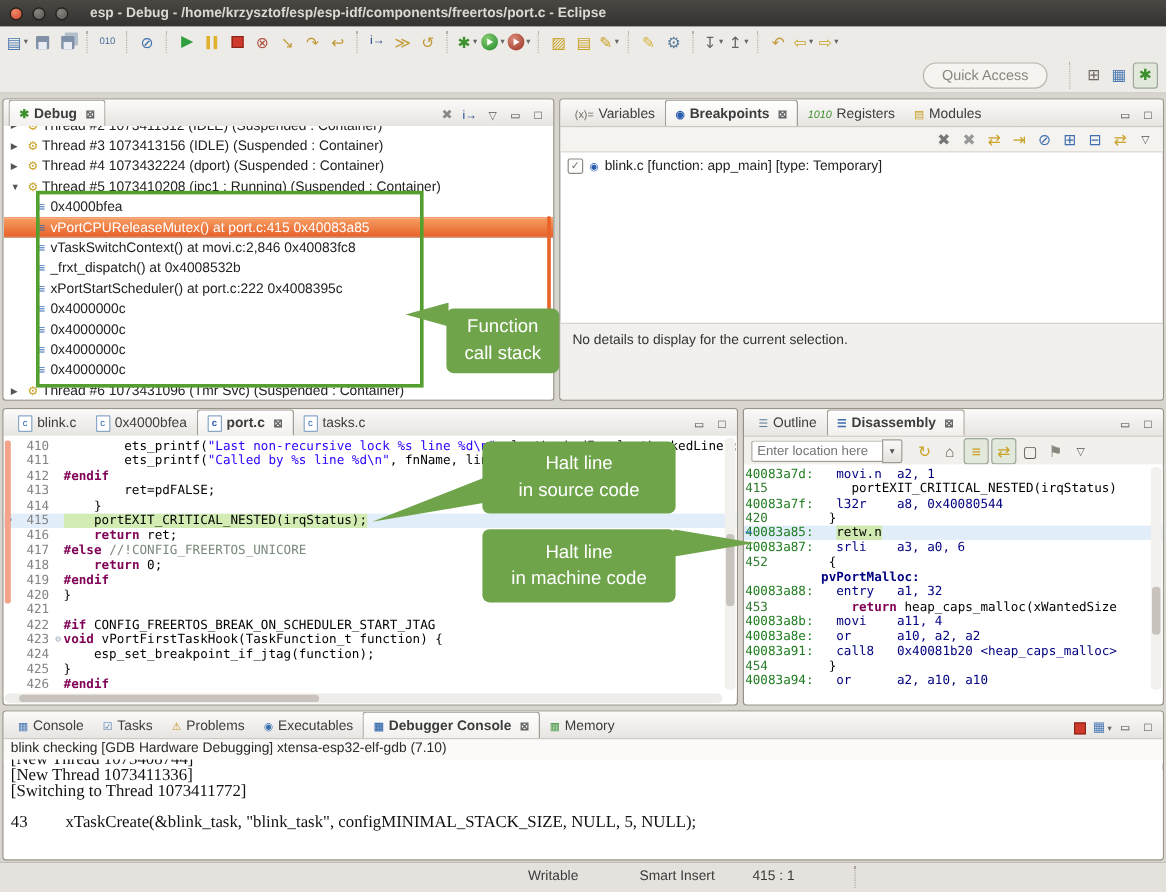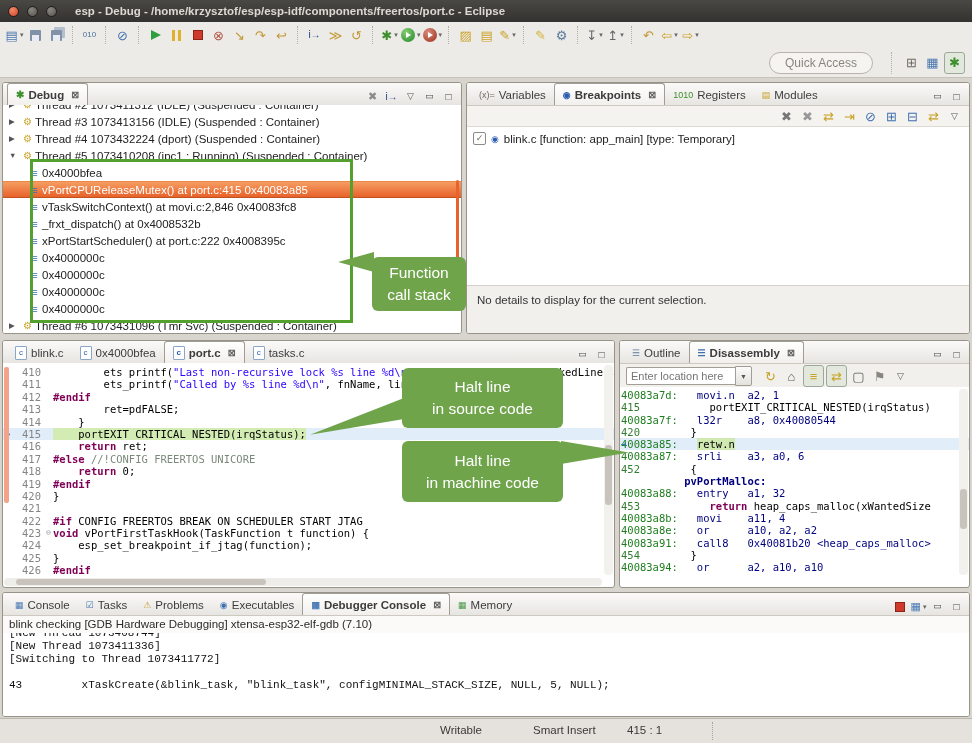--- a/index.html
+++ b/index.html
@@ -55,21 +55,21 @@
   .drow.frame .ticn{color:#3b6eb5;font-weight:bold;font-size:11px}
   .drow.thread .ticn{color:#c9a227}
   .drow.selected{background:linear-gradient(#f59d62,#e8622a);color:#fff;border-top:1px solid #ef8746;border-bottom:1px solid #c2521d;box-sizing:border-box}
   .oscroll{position:absolute;width:3px;background:#e8632a;border-radius:2px;z-index:30}
 
   
   .bptool{height:20px;display:flex;align-items:center;justify-content:flex-end;padding-right:4px;background:#f4f3f0;border-bottom:1px solid #ddd9d3}
   .bprow{display:flex;align-items:center;gap:5px;font-size:11.5px;color:#222;padding:5px 0 0 6px}
   .cbx{width:11px;height:11px;border:1px solid #8d8a84;border-radius:2px;background:#fdfdfd;color:#6d6a64;font-size:9px;line-height:10px;text-align:center}
   .bpicn{color:#2a5db0;font-size:9px}
-  .bpdetails{position:absolute;left:0;right:0;bottom:0;height:48px;background:#f1f0ec;border-top:1px solid #d6d2cb;font-size:11.5px;color:#333;padding:8px 10px;box-sizing:border-box}
+  .bpdetails{position:absolute;left:0;right:0;bottom:0;height:64px;background:#f1f0ec;border-top:1px solid #d6d2cb;font-size:11.5px;color:#333;padding:8px 10px;box-sizing:border-box}
 
   
   .elines{position:absolute;left:0;top:22px;right:0;height:216px;background:#fff;
     font-family:"DejaVu Sans Mono",monospace;font-size:10.5px;line-height:12.4px;padding-top:3px;overflow:hidden}
   .cl{height:12.4px;display:flex;white-space:pre}
   .cl .ruler{width:12px;flex:none;position:relative}
   .cl .ln{width:26px;flex:none;text-align:right;color:#848484;padding-right:3px}
   .cl .fold{width:9px;flex:none;color:#8fa0b0;font-size:8px;line-height:12px;text-align:center}
   .cl .code{flex:1;white-space:pre;overflow:hidden}
   .cl.halt{background:#e2edfa}
@@ -90,21 +90,21 @@
     font-family:"DejaVu Sans Mono",monospace;font-size:10.5px;line-height:12.3px;padding-top:2px}
   .dl{height:12.3px;white-space:pre;padding-left:1px;position:relative}
   .dl.halt{background:#e2edfa}
   .da{color:#1e7d1e}.dm{color:#000080}.dn{color:#2f7d2f}.dlb{color:#000080;font-weight:bold}.dk{color:#7f0055;font-weight:bold}.dp{color:#000}
   .dhl{background:#cfe9b0}
   .dip{position:absolute;left:1px;top:0;color:#2f7cc0;font-size:9px;font-weight:bold}
 
   
   .cdesc{height:16px;font-size:11.5px;color:#2b2b2b;padding:2px 6px;background:#fbfaf8;border-bottom:6px solid #a21caf;white-space:nowrap}
   .clines{position:absolute;left:0;top:40px;right:0;bottom:0;background:#fff;overflow:hidden;
-    font-family:Liberation Mono, monospace;font-size:11px;line-height:13px;padding-left:6px}
+    font-family:Liberation Serif, serif;font-size:14px;line-height:13px;padding-left:6px}
   .cline{white-space:pre;color:#111}
   .cline:first-child{margin-top:-6px}
 
   
   .statusbar{position:absolute;left:0;top:718px;width:972px;height:25px;background:#e5e2dd;border-top:1px solid #bdb9b1;font-size:11.5px;color:#3a3a3a}
   .sfield{position:absolute;top:5px}
   .sdots{position:absolute;top:3px;height:18px;border-left:1px dotted #a8a49c}
 
   
   .gbox{position:absolute;border:3px solid #54a02e;z-index:40;pointer-events:none}
@@ -345,21 +345,21 @@
         <span class="tab" style="margin-left: 4px;">
           <span class="glyphsm" style="color: rgb(111, 106, 98);">(x)=</span>
           <span>Variables</span>
         </span>
         <span class="tab active">
           <span class="glyphsm" style="color: rgb(42, 93, 176);">◉</span>
           <span>Breakpoints</span>
           <span class="tclose">⊠</span>
         </span>
         <span class="tab">
-          <span class="glyphsm" style="color: rgb(62, 143, 46);">1010</span>
+          <span class="glyphsm" style="color: rgb(62, 143, 46); font-style: italic;">1010</span>
           <span>Registers</span>
         </span>
         <span class="tab">
           <span class="glyphsm" style="color: rgb(201, 162, 39);">▤</span>
           <span>Modules</span>
         </span>
         <span class="hicons">
           <span class="tbtn">
             <span class="g" style="color: rgb(68, 68, 68); font-size: 9px;">▭</span>
           </span>

